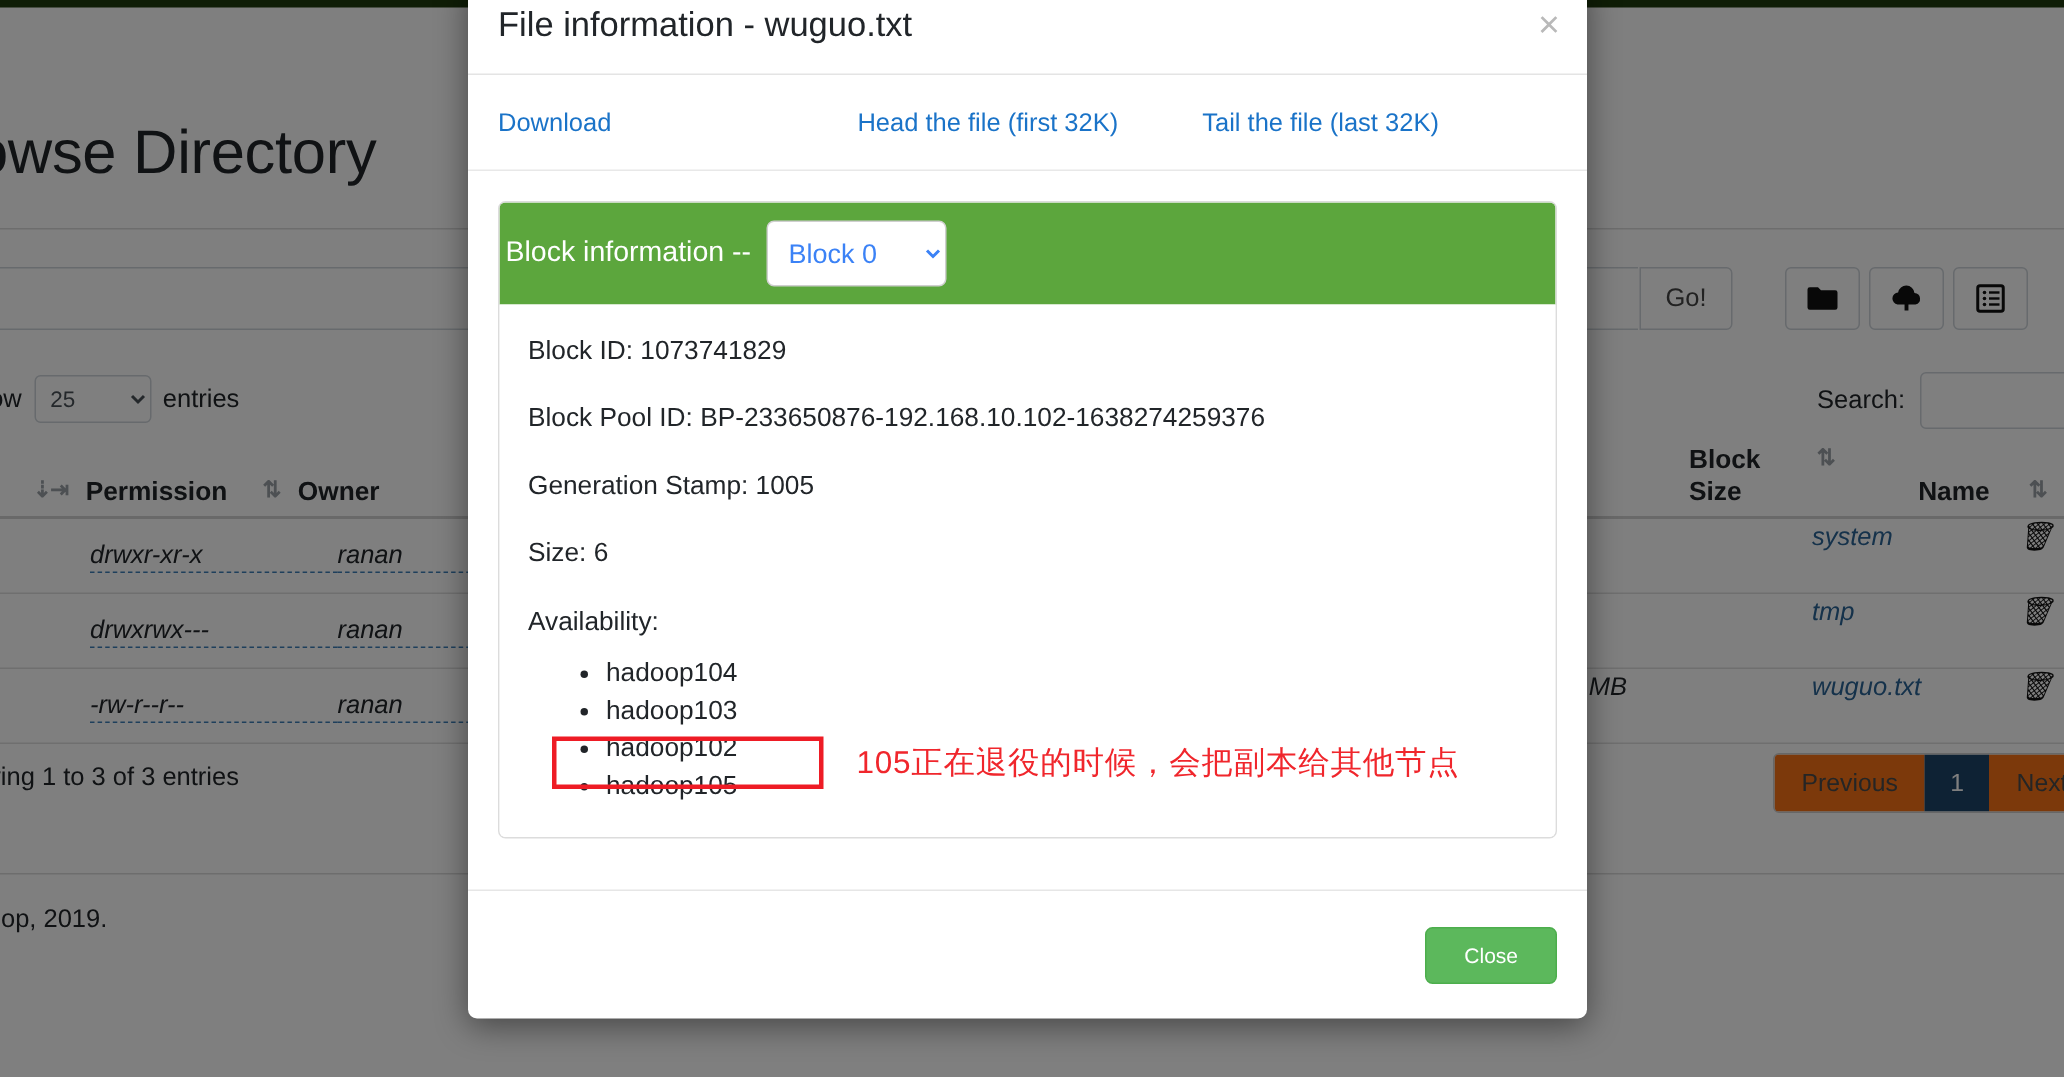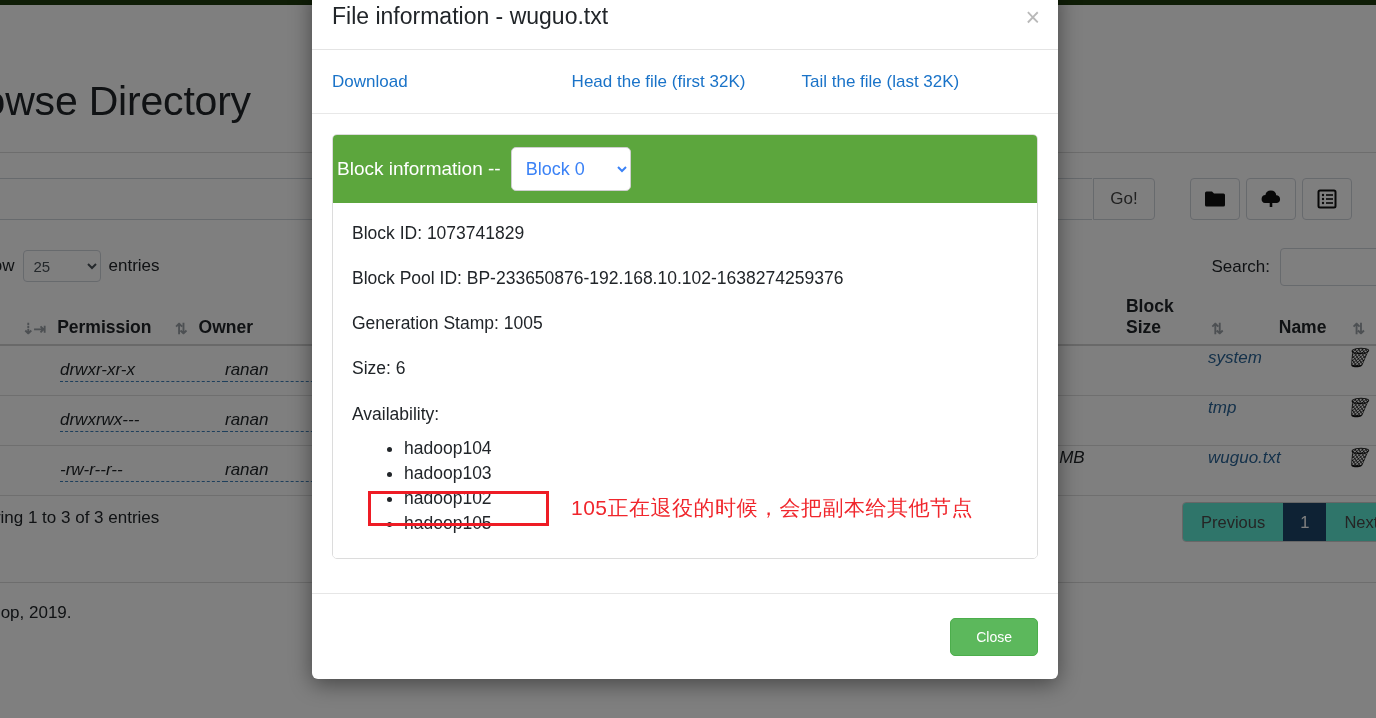--- a/index.html
+++ b/index.html
@@ -164,21 +164,21 @@
     color: #212529;
     padding-bottom: 6px;
     box-sizing: border-box;
   }
   .sort-icon {
     color: #9aa0a6;
     font-size: 15px;
     margin-right: 12px;
     letter-spacing: -1px;
   }
-  .th { display: flex; align-items: flex-end; }
+  .th { display: flex; align-items: flex-start; }
   .th-perm { margin-left: 22px; width: 190px; }
   .th-owner { width: 200px; }
   .th-bsize { margin-left: 790px; }
   .th-name  { margin-left: 44px; }
 
   .tbl-row {
     display: flex;
     align-items: center;
     height: 49px;
     border-bottom: 1px solid #dfdfdf;
@@ -232,21 +232,21 @@
     border: 1px solid #cfcfcf;
     border-radius: 4px;
     overflow: hidden;
     height: 38px;
     font-size: 16.5px;
   }
   .pg {
     display: flex; align-items: center; justify-content: center;
     padding: 0 18px;
     color: #4a4a4a;
-    background: #5eead4;
+    background: #f97316;
     cursor: pointer;
   }
   .pg.active {
     background: #1c4568;
     color: #fff;
     padding: 0 17px;
   }
 
   .footer-hr {
     position: absolute;

